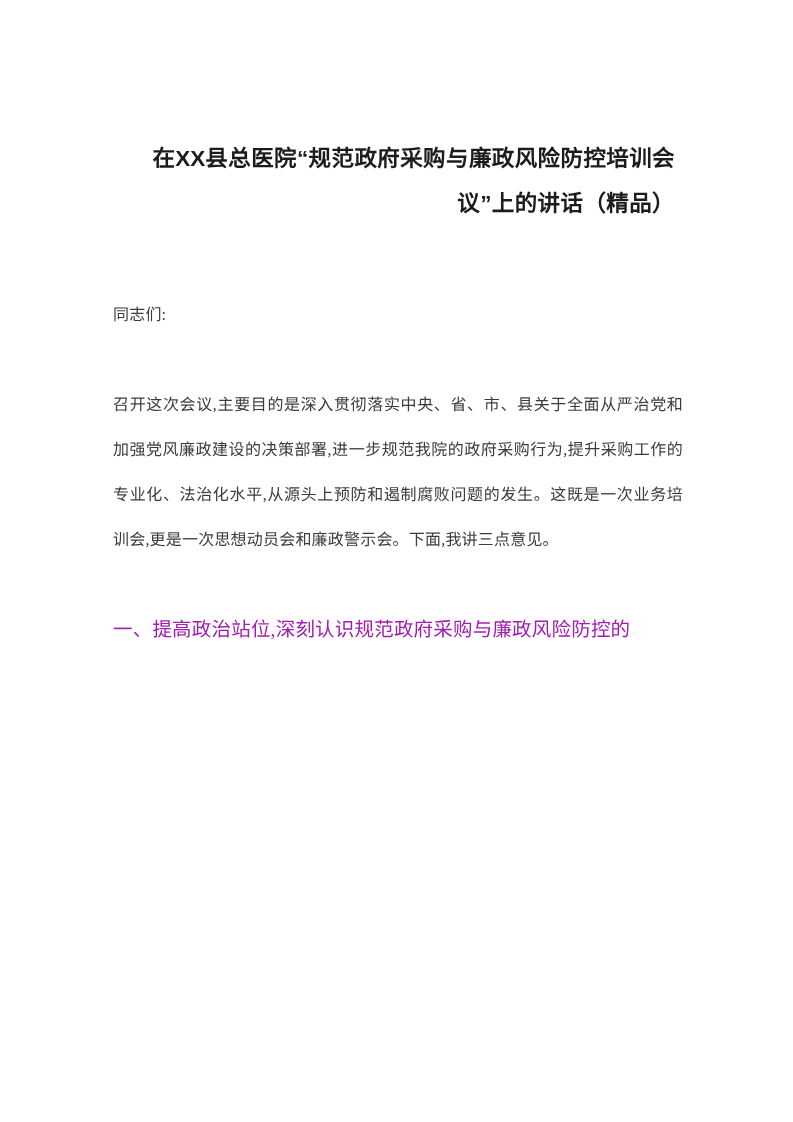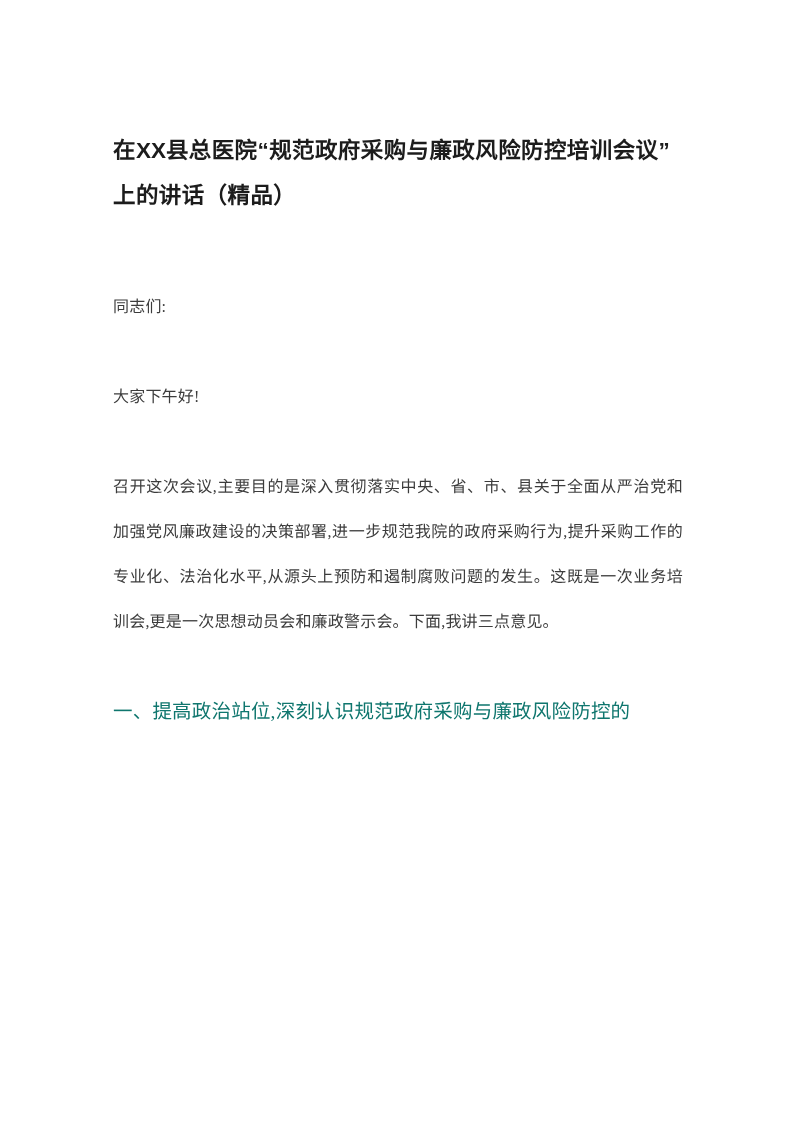--- a/index.html
+++ b/index.html
@@ -27,27 +27,27 @@
 
   
   .content {
     position: absolute;
     left: 113px;
     top: 0;
     width: 570px;
   }
 
   .doc-title {
-    margin: 0;
+    margin: 8px;
     padding-top: 128px;
     font-size: 22.5px;
     line-height: 45px;
     font-weight: 700;
     color: #1c1c1c;
-    text-align: left;
+    text-align: right;
     letter-spacing: 0.4px;
     font-family: "Liberation Sans", "DejaVu Sans", sans-serif;
     white-space: normal;
   }
 
   .doc-title .latin {
     font-family: "Liberation Sans", "DejaVu Sans", sans-serif;
     font-weight: 700;
     letter-spacing: 0;
   }
@@ -79,42 +79,41 @@
   }
 
   p.short {
     text-align: left;
   }
 
   .section-heading {
     margin: 0;
     font-size: 19.5px;
     line-height: 45px;
-    color: #0f766e;
+    color: #a21caf;
     text-align: justify;
     text-justify: inter-ideograph;
     letter-spacing: 0.2px;
     font-family: "Liberation Serif", "DejaVu Serif", serif;
   }
 </style>
 </head>
 <body>
 
 <div class="page">
   <div class="content">
 
     <h1 class="doc-title">
       <span>在</span><span class="latin">XX</span><span>县总医院“规范政府采购与廉政风险防控培训</span><span>会议”上的讲话（精品）</span>
     </h1>
 
     <div class="body-block">
 
       <p class="para short">同志们:</p>
 
-      <p class="para short">大家下午好!</p>
 
 
       <p class="para">召开这次会议,主要目的是深入贯彻落实中央、省、市、县关于全面从严治党和加强党风廉政建设的决策部署,进一步规范我院的政府采购行为,提升采购工作的专业化、法治化水平,从源头上预防和遏制腐败问题的发生。这既是一次业务培训会,更是一次思想动员会和廉政警示会。下面,我讲三点意见。</p>
 
       <p class="section-heading">一、提高政治站位,深刻认识规范政府采购与廉政风险防控的</p>
 
     </div>
   </div>
 </div>
 

